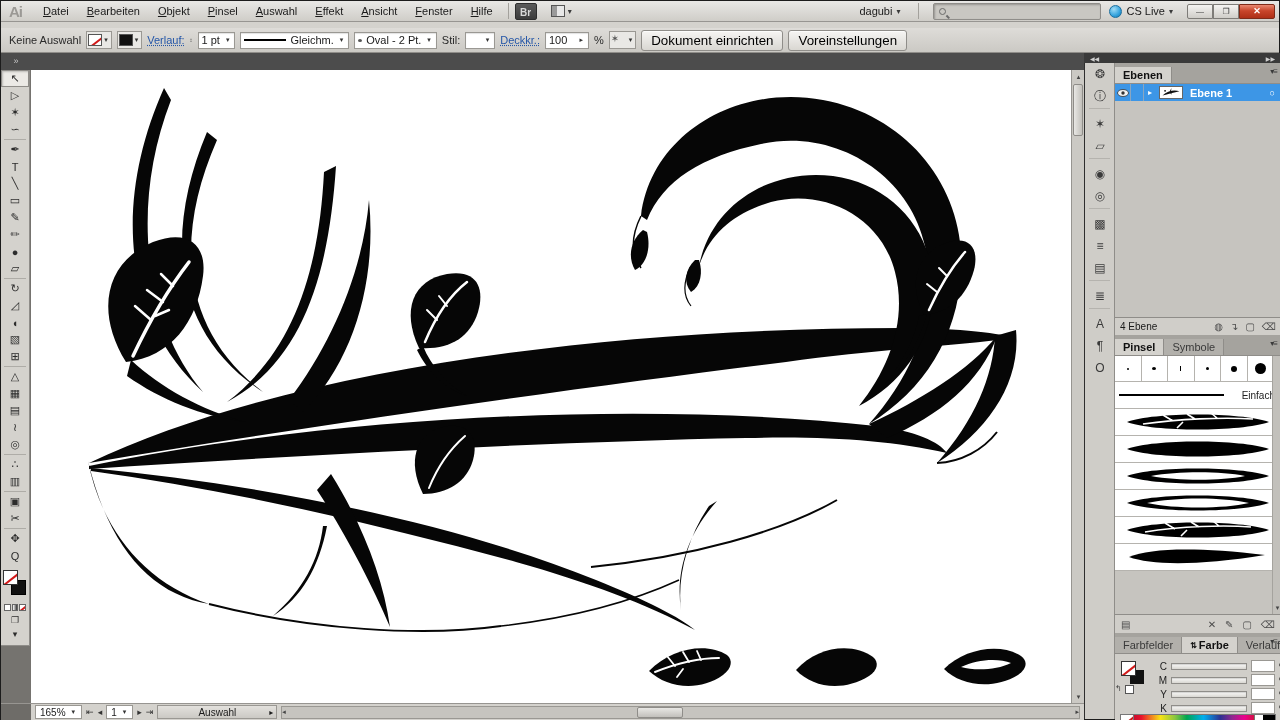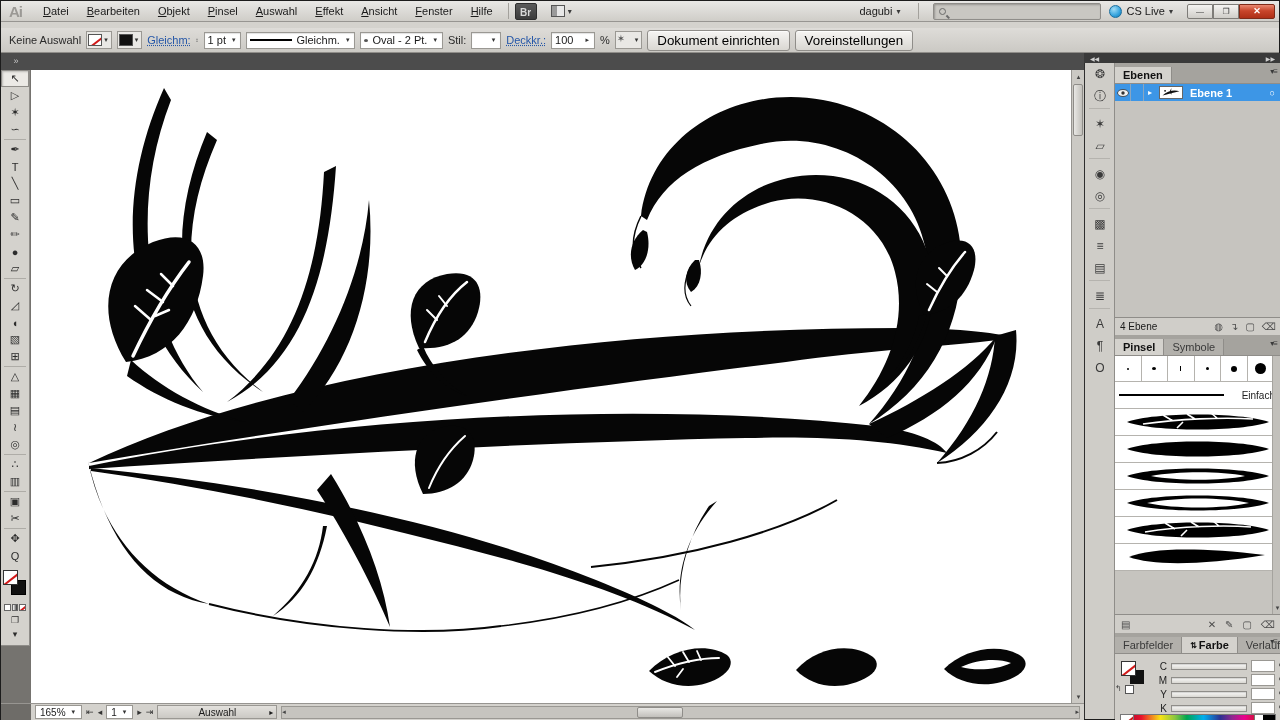--- a/index.html
+++ b/index.html
@@ -217,21 +217,21 @@
   <div id="controlbar">
     <span class="cb-label">Keine Auswahl</span>
     <div class="swatch-btn">
       <span class="sw none"></span>
       <span class="dd">▾</span>
     </div>
     <div class="swatch-btn">
       <span class="sw black"></span>
       <span class="dd">▾</span>
     </div>
-    <span class="cb-link">Gleichm:</span>
+    <span class="cb-link">Verlauf:</span>
     <span class="stepper">↕</span>
     <div class="cb-box">
       <span>1 pt</span>
       <span class="dd">▾</span>
     </div>
     <div class="cb-box">
       <span class="line-preview"></span>
       <span>Gleichm.</span>
       <span class="dd">▾</span>
     </div>

